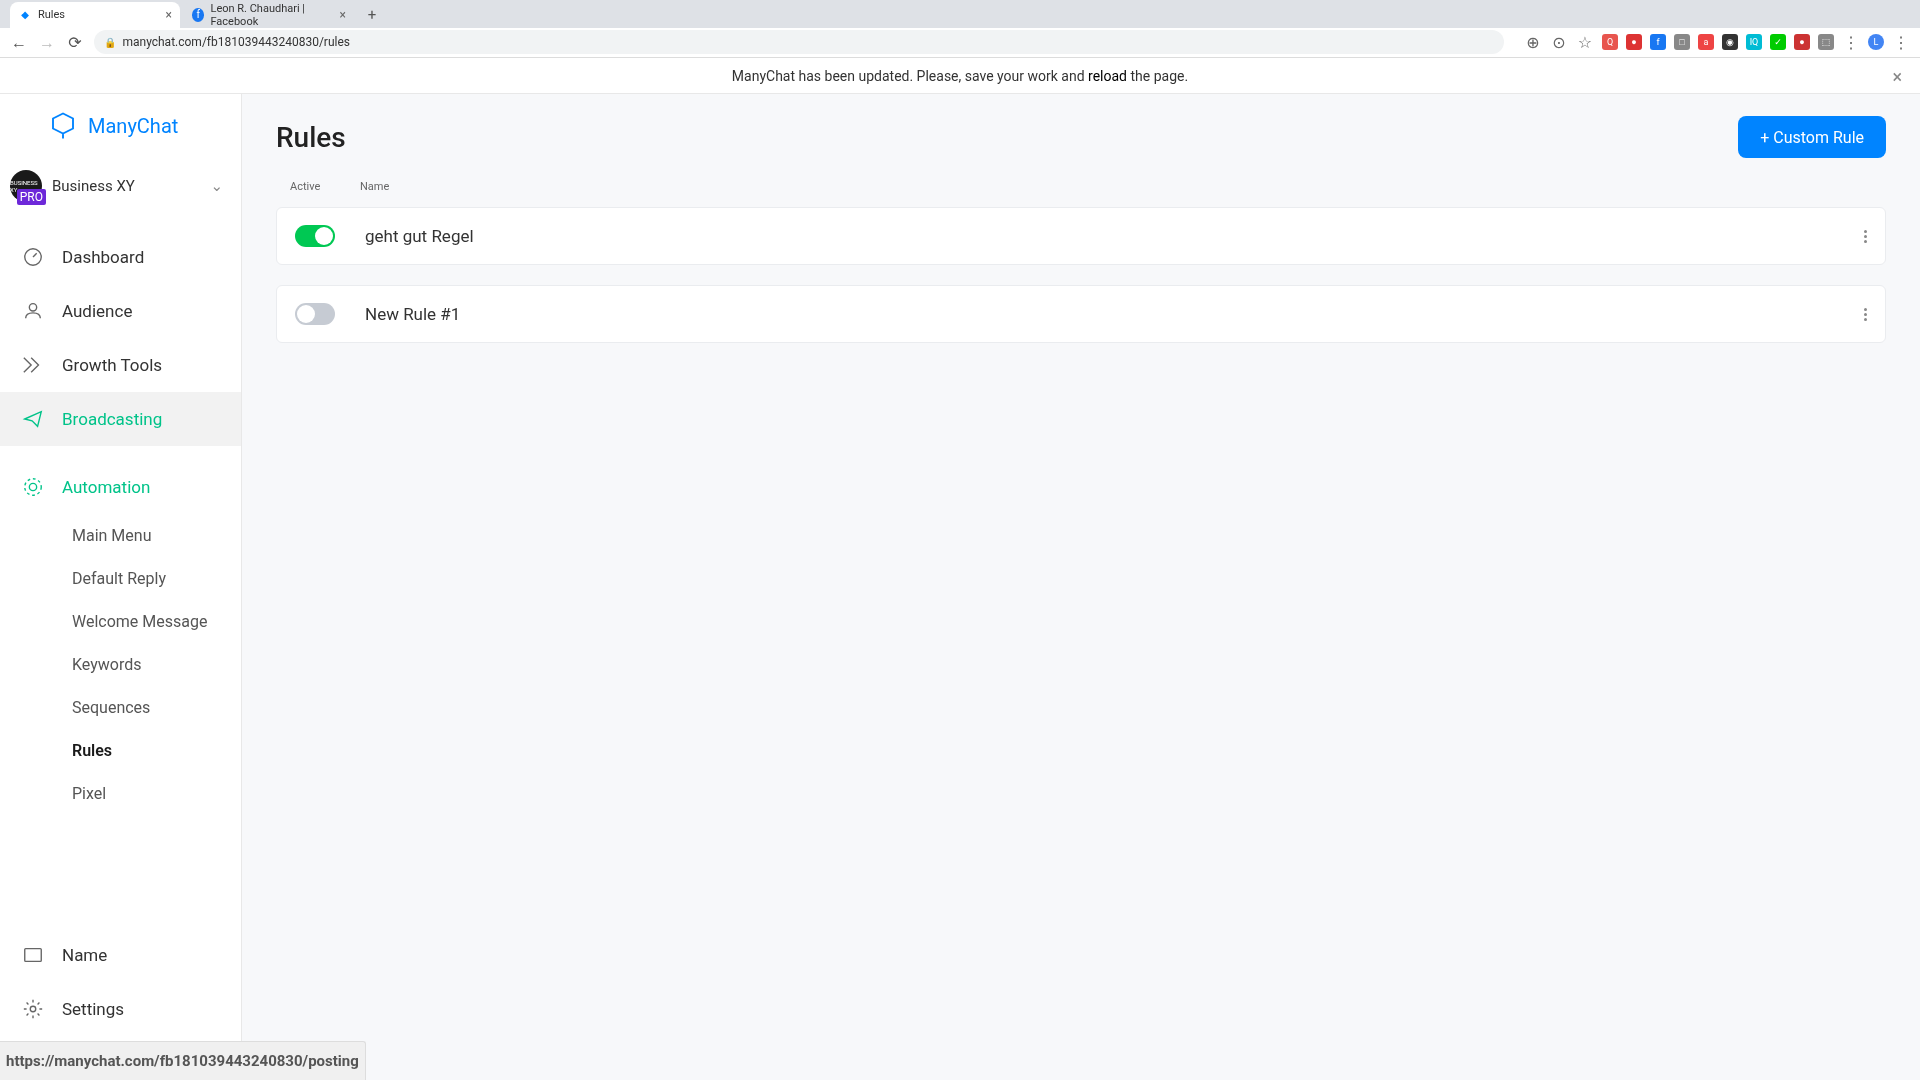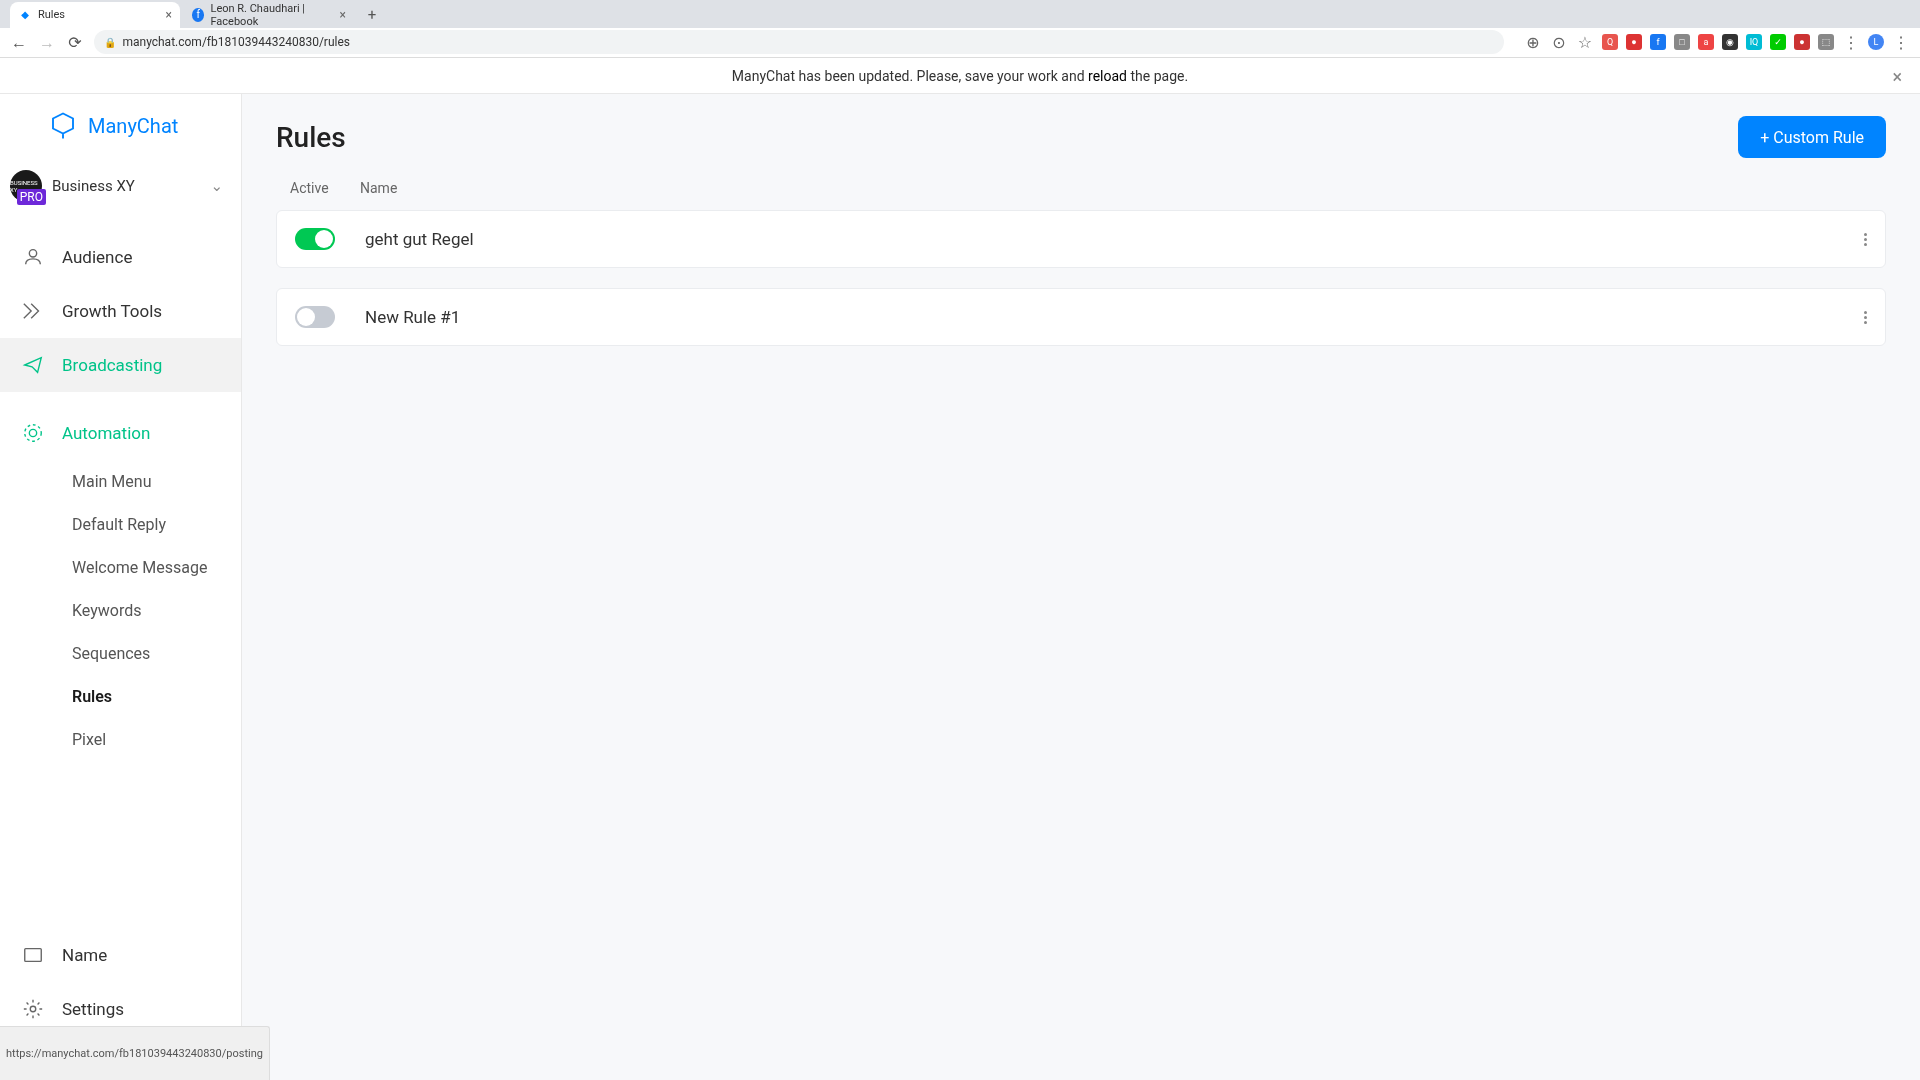--- a/index.html
+++ b/index.html
@@ -49,33 +49,33 @@
 .sub-item.current { color:#1a1a1a; font-weight:600; }
 .spacer { flex:1; }
 
 
 .page-head { height:86px; display:flex; align-items:center; padding:0 34px; }
 .page-title { font-size:28px; font-weight:500; color:#222; }
 .btn-primary { margin-left:auto; height:42px; padding:0 22px; background:#0084ff; color:#fff; border:none; border-radius:8px; font-size:16px; cursor:pointer; }
 
 
 .table-wrap { padding:0 34px; }
-.tbl-head { display:flex; padding:0 14px 14px; font-size:14px; color:#666; }
+.tbl-head { display:flex; padding:0 14px 14px; font-size:11px; color:#666; }
 .col-active { width:70px; }
 .col-name { flex:1; }
 .rule-row { background:#fff; border:1px solid #eaecef; border-radius:6px; height:58px; display:flex; align-items:center; padding:0 18px; margin-bottom:20px; cursor:pointer; }
 .toggle { width:40px; height:22px; border-radius:11px; background:#c6cbd3; position:relative; cursor:pointer; margin-right:30px; }
 .toggle::after { content:''; position:absolute; width:18px; height:18px; border-radius:50%; background:#fff; top:2px; left:2px; transition:.2s; }
 .toggle.on { background:#00c853; }
 .toggle.on::after { left:20px; }
 .rule-name { font-size:17px; color:#333; }
 .row-menu { margin-left:auto; color:#888; cursor:pointer; font-size:16px; letter-spacing:-2px; display:flex; flex-direction:column; gap:2px; }
 .row-menu span { width:3px; height:3px; background:#888; border-radius:50%; }
 
-.status-url { position:absolute; bottom:0; left:0; background:#f0f0f0; border:1px solid #ddd; border-bottom:none; border-left:none; border-radius:0 3px 0 0; padding:20px 6px; font-size:11px; color:#555; }
+.status-url { position:absolute; bottom:0; left:0; background:#f0f0f0; border:1px solid #ddd; border-bottom:none; border-left:none; border-radius:0 3px 0 0; padding:10px 6px; font-size:15px; color:#555;font-weight:bold; }
 </style>
 </head>
 <body>
 
 <div class="chrome-top">
   <div class="tab-strip">
     <div class="tab">
       <span class="tab-fav" style="color:#0084ff">◆</span>
       <span>Rules</span>
       <span class="tab-close">×</span>
@@ -133,20 +133,27 @@
       <span>ManyChat</span>
     </div>
     <div class="biz-row">
       <div class="biz-av">BUSINESS XY<span class="biz-badge">PRO</span></div>
       <span>Business XY</span>
       <span class="biz-chev">⌄</span>
     </div>
 
     <div class="nav-item">
       <svg class="nav-ic" viewBox="0 0 24 24">
+          <circle cx="12" cy="12" r="9"></circle>
+          <path d="M12 12 L16 8"></path>
+        </svg>
+      <span>Dashboard</span>
+    </div>
+    <div class="nav-item">
+      <svg class="nav-ic" viewBox="0 0 24 24">
           <circle cx="12" cy="8" r="4"></circle>
           <path d="M4 20 Q4 14 12 14 Q20 14 20 20"></path>
         </svg>
       <span>Audience</span>
     </div>
     <div class="nav-item">
       <svg class="nav-ic" viewBox="0 0 24 24">
           <path d="M18 4 L10 12 L18 20 M10 4 L2 12 L10 20" transform="scale(-1,1) translate(-20,0)"></path>
         </svg>
       <span>Growth Tools</span>

